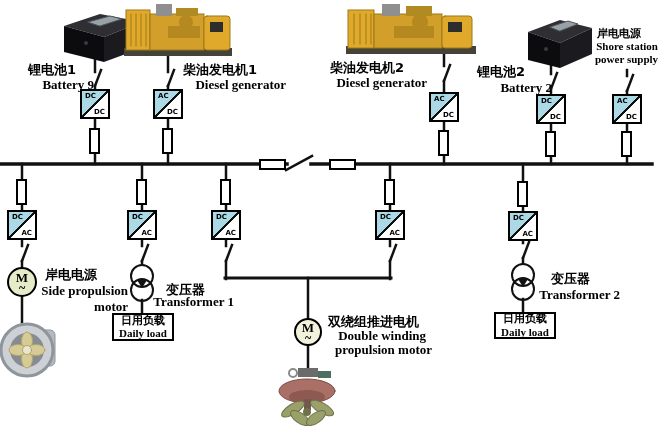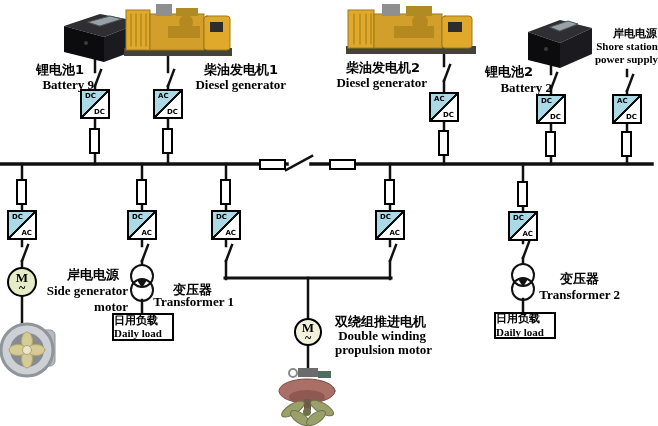--- a/index.html
+++ b/index.html
@@ -19,28 +19,28 @@
 
   
   .motor{position:absolute;box-sizing:border-box;border:2px solid #000;border-radius:50%;
          background:#eaedcd;display:flex;flex-direction:column;align-items:center;justify-content:center;
          font-family:"Liberation Serif",serif;font-weight:bold;color:#000;line-height:1;}
   .motor .m{font-size:13px;}
   .motor .w{font-size:12px;margin-top:-2px;}
 
   
   .zh{position:absolute;font-family:"DejaVu Sans",sans-serif;font-weight:bold;font-size:13px;color:#000;
-      text-align:right;white-space:nowrap;}
+      text-align:left;white-space:nowrap;}
   .en{position:absolute;font-family:"Liberation Serif",serif;font-weight:bold;font-size:13px;color:#000;
       text-align:right;white-space:nowrap;}
   .sm{font-size:11px;}
 
   
   .loadbox{position:absolute;box-sizing:border-box;border:2px solid #000;background:#fff;
-           display:flex;flex-direction:column;align-items:flex-start;justify-content:center;line-height:1.1;}
+           display:flex;flex-direction:column;align-items:center;justify-content:center;line-height:1.1;}
   .loadbox .lz{font-family:"DejaVu Sans",sans-serif;font-weight:bold;font-size:11px;color:#000;}
   .loadbox .le{font-family:Liberation Serif, serif;font-weight:bold;font-size:11px;color:#000;}
 </style>
 </head>
 <body>
 
 <div id="stage">
 
   <svg id="wires" viewBox="0 0 658 426" stroke-linecap="square" fill="none">
 
@@ -268,38 +268,38 @@
 
   <div class="loadbox" style="left:112px;top:313px;width:62px;height:28px">
     <span class="lz">日用负载</span>
     <span class="le">Daily load</span>
   </div>
   <div class="loadbox" style="left:494px;top:312px;width:62px;height:27px">
     <span class="lz">日用负载</span>
     <span class="le">Daily load</span>
   </div>
 
-  <div class="zh" style="left:20px;top:61px;width:64px">锂电池1</div>
+  <div class="zh" style="left:28px;top:61px;width:64px">锂电池1</div>
   <div class="en" style="left:18px;top:77px;width:76px">Battery 9</div>
 
   <div class="zh" style="left:183px;top:61px;width:95px">柴油发电机1</div>
   <div class="en" style="left:176px;top:77px;width:110px">Diesel generator</div>
 
   <div class="zh" style="left:330px;top:59px;width:90px">柴油发电机2</div>
   <div class="en" style="left:322px;top:75px;width:105px">Diesel generator</div>
 
   <div class="zh" style="left:477px;top:63px;width:56px">锂电池2</div>
   <div class="en" style="left:484px;top:80px;width:68px">Battery 2</div>
 
   <div class="zh sm" style="left:597px;top:26px;width:60px">岸电电源</div>
   <div class="en sm" style="left:594px;top:40px;width:64px">Shore station</div>
   <div class="en sm" style="left:595px;top:53px;width:62px">power supply</div>
 
   <div class="zh" style="left:45px;top:266px;width:74px">岸电电源</div>
-  <div class="en" style="left:34px;top:283px;width:94px">Side generator</div>
+  <div class="en" style="left:34px;top:283px;width:94px">Side propulsion</div>
   <div class="en" style="left:34px;top:299px;width:94px">motor</div>
 
   <div class="zh" style="left:166px;top:281px;width:46px">变压器</div>
   <div class="en" style="left:150px;top:294px;width:84px">Transformer 1</div>
 
   <div class="zh" style="left:328px;top:313px;width:98px">双绕组推进电机</div>
   <div class="en" style="left:328px;top:328px;width:98px">Double winding</div>
   <div class="en" style="left:322px;top:342px;width:110px">propulsion motor</div>
 
   <div class="zh" style="left:551px;top:270px;width:48px">变压器</div>

